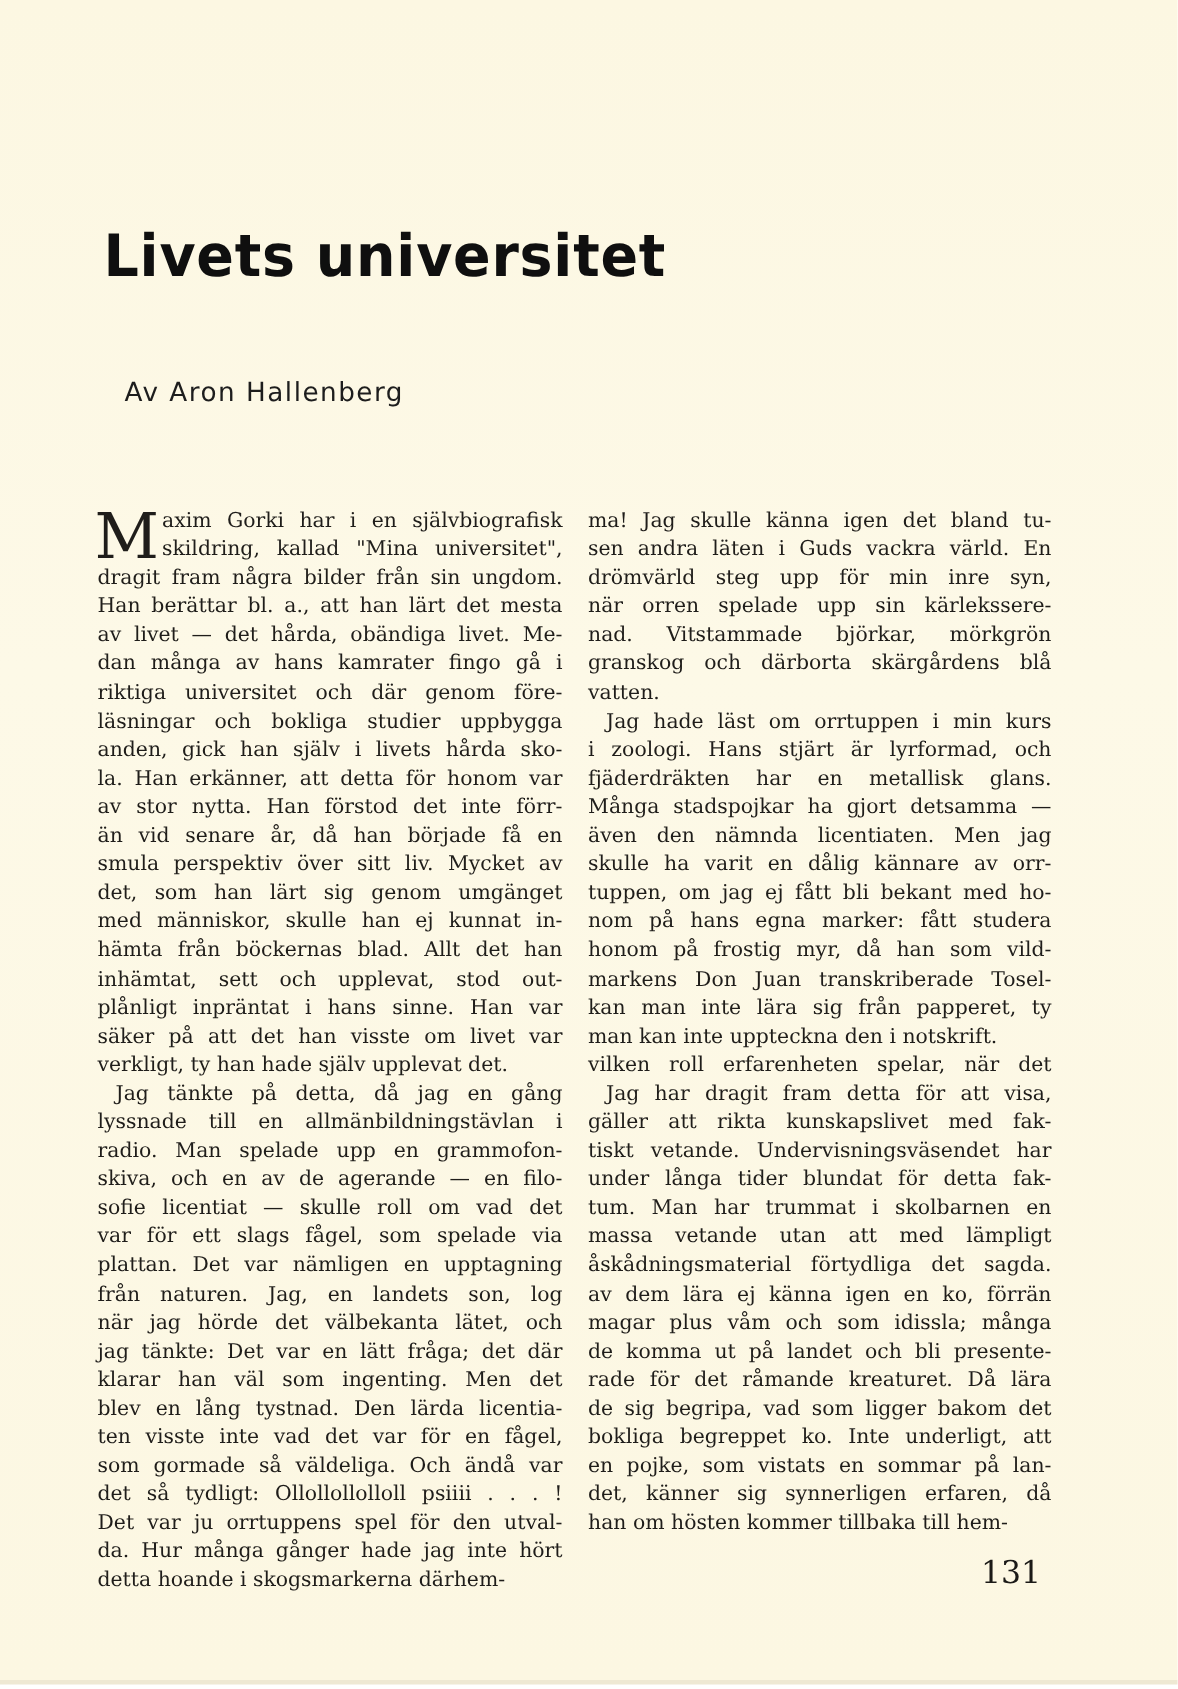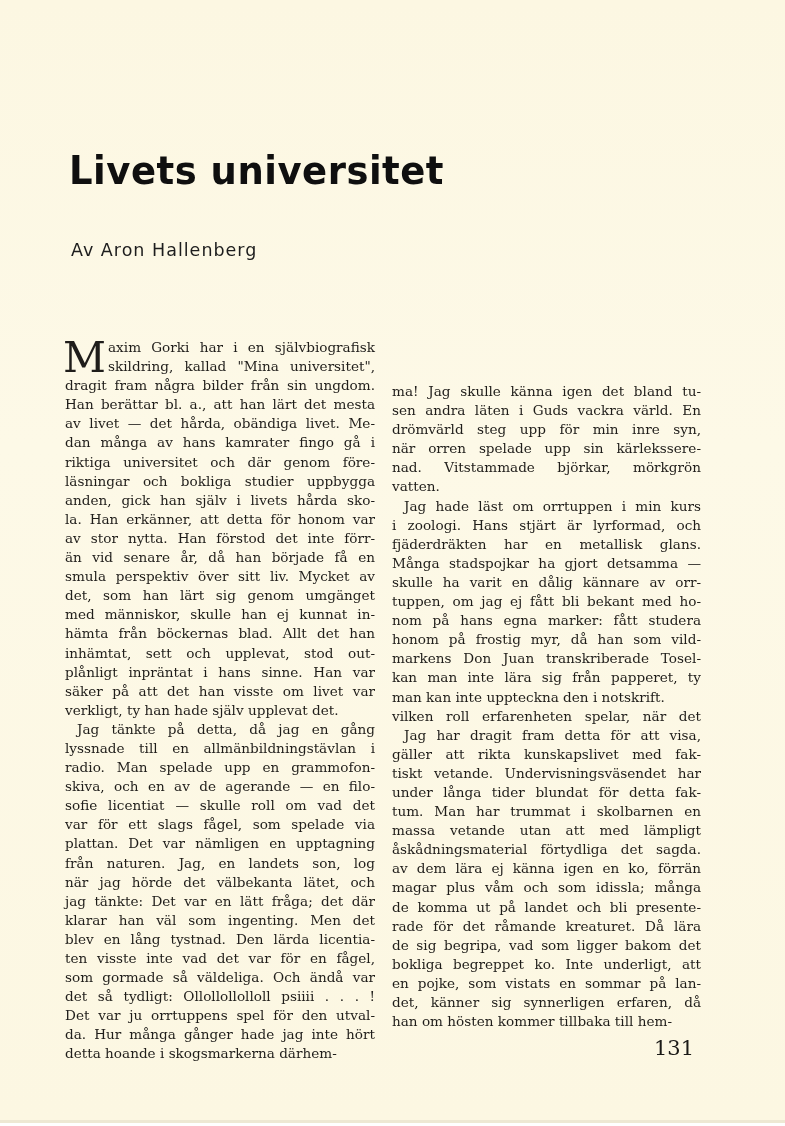--- a/index.html
+++ b/index.html
@@ -46,40 +46,40 @@
       font-size: 37px;
       letter-spacing: 0.5px;
       color: #0f0f0f;
       transform: scaleY(1.05);
       transform-origin: left top;
     }
     .byline {
       position: absolute;
       left: 67px;
       top: 236px;
-      margin: 4px;
+      margin: 16px;
       font-family: "DejaVu Sans", sans-serif;
       font-size: 17.5px;
       letter-spacing: 1px;
       font-weight: normal;
       color: #1d1d1d;
     }
     .col {
       position: absolute;
       top: 338px;
       width: 310px;
       font-family: "DejaVu Serif", serif;
       font-size: 13.6px;
       line-height: 19.1px;
       color: #1f1d1a;
       text-align: justify;
       hyphens: manual;
     }
     .col.left { left: 65px; }
-    .col.right { left: 392px; width: 309px; margin-top: 44px; }
+    .col.right { left: 392px; width: 309px; }
     .line {
       display: block;
       text-align: justify;
       text-align-last: justify;
       white-space: nowrap;
       overflow: visible;
     }
     .line.last {
       text-align-last: left;
     }
@@ -162,27 +162,29 @@
       </div>
   </div>
 
   <div class="col right">
     <div id="right-p1">
         <span class="line">ma! Jag skulle känna igen det bland tu-</span>
         <span class="line">sen andra läten i Guds vackra värld. En</span>
         <span class="line">drömvärld steg upp för min inre syn,</span>
         <span class="line">när orren spelade upp sin kärlekssere-</span>
         <span class="line">nad. Vitstammade björkar, mörkgrön</span>
+        <span class="line">granskog och därborta skärgårdens blå</span>
         <span class="line last">vatten.</span>
       </div>
     <div id="right-p2">
         <span class="line" style="text-indent: 12px;">Jag hade läst om orrtuppen i min kurs</span>
         <span class="line">i zoologi. Hans stjärt är lyrformad, och</span>
         <span class="line">fjäderdräkten har en metallisk glans.</span>
         <span class="line">Många stadspojkar ha gjort detsamma —</span>
+        <span class="line">även den nämnda licentiaten. Men jag</span>
         <span class="line">skulle ha varit en dålig kännare av orr-</span>
         <span class="line">tuppen, om jag ej fått bli bekant med ho-</span>
         <span class="line">nom på hans egna marker: fått studera</span>
         <span class="line">honom på frostig myr, då han som vild-</span>
         <span class="line">markens Don Juan transkriberade Tosel-</span>
         <span class="line">kan man inte lära sig från papperet, ty</span>
         <span class="line last">man kan inte uppteckna den i notskrift.</span>
       </div>
     <div id="right-p3">
         <span class="line">vilken roll erfarenheten spelar, när det</span>

